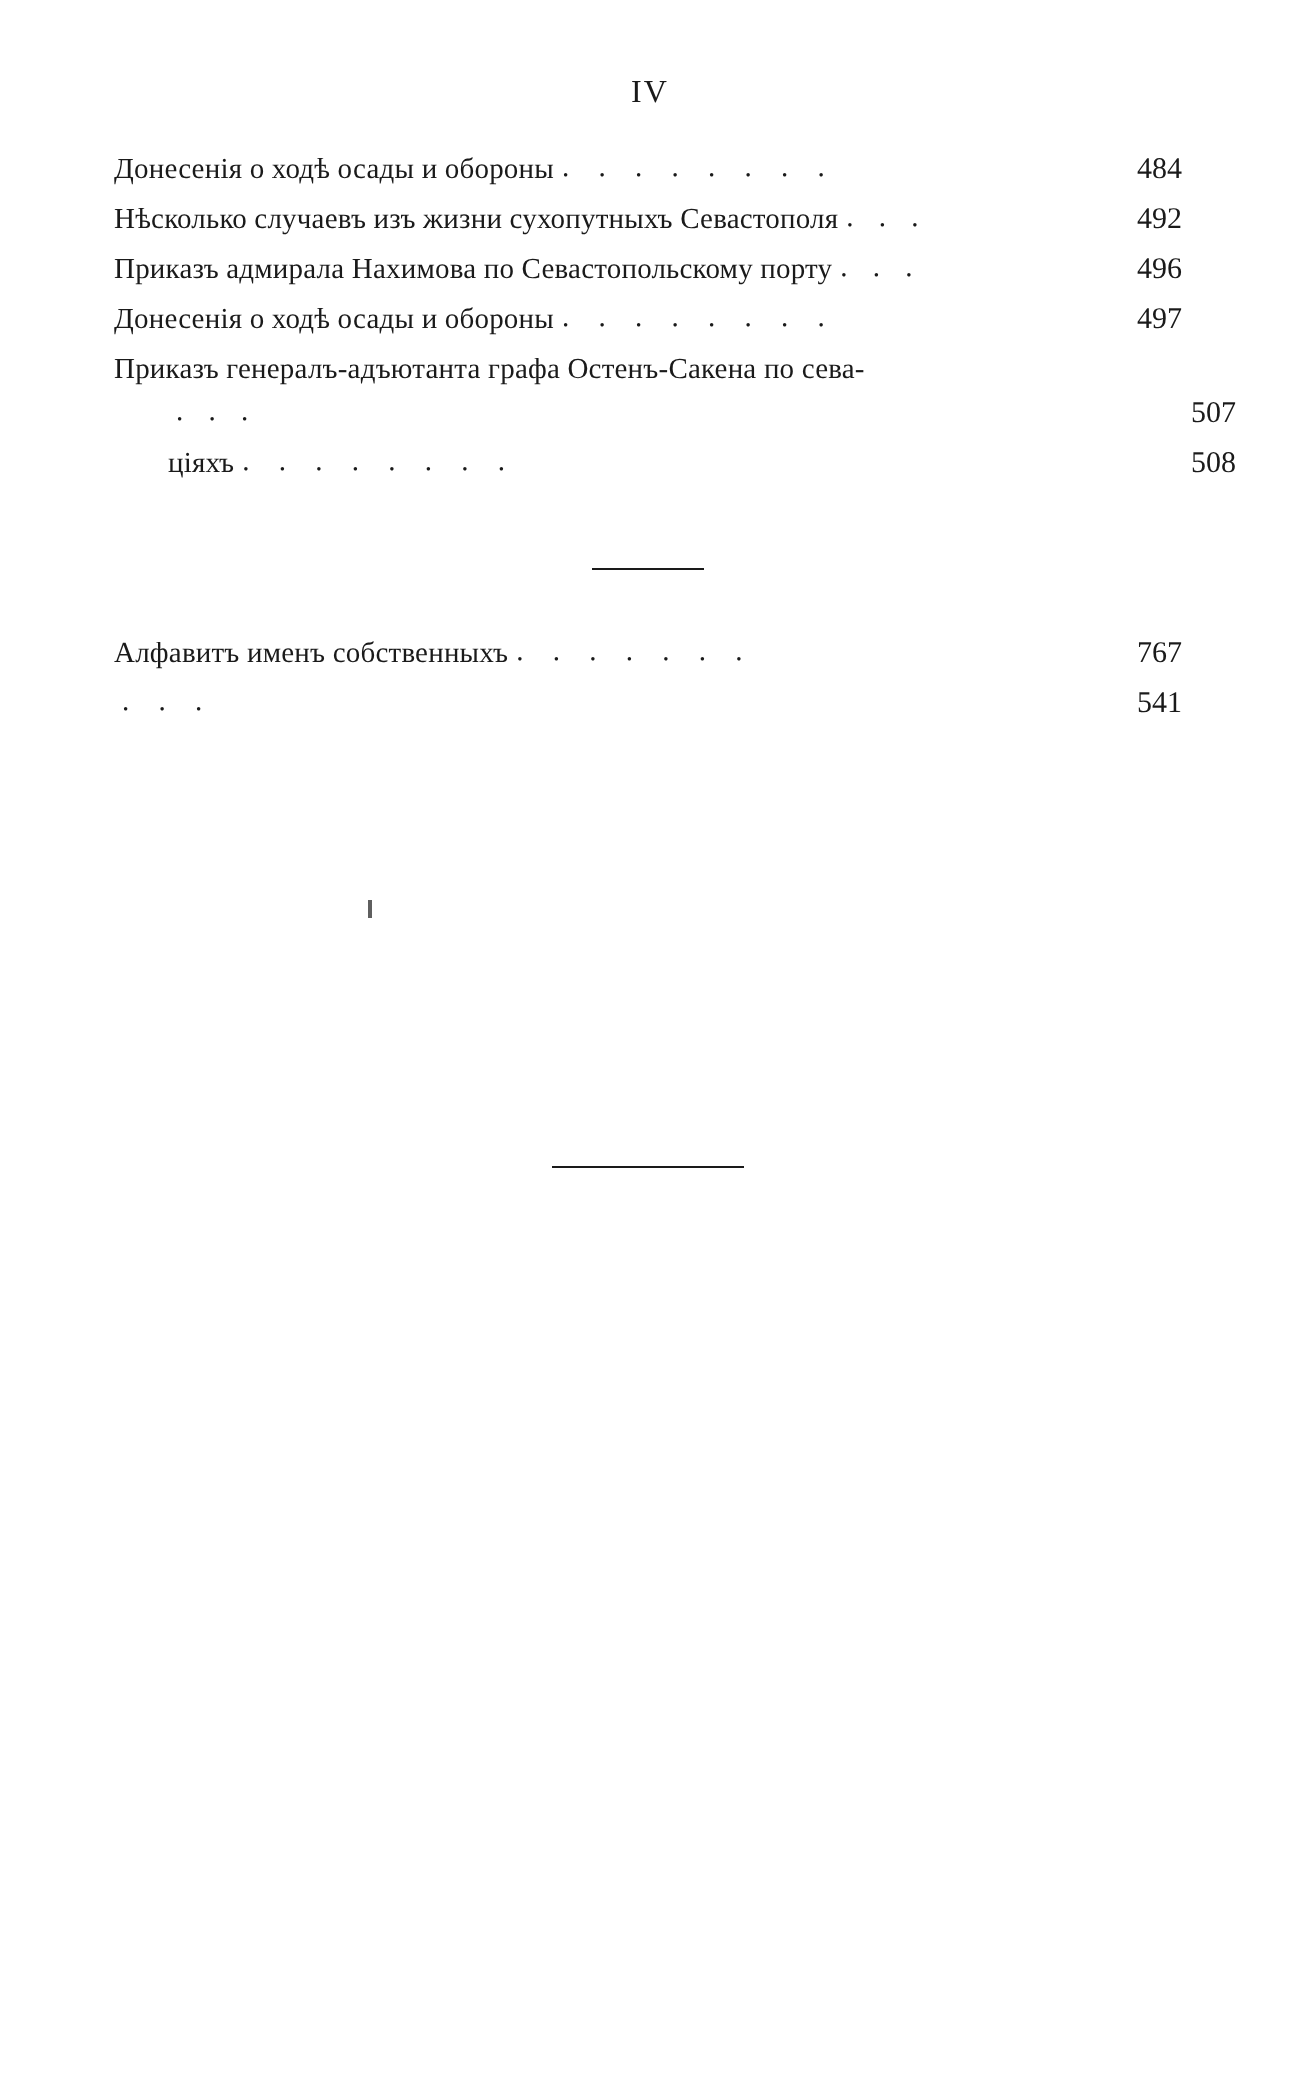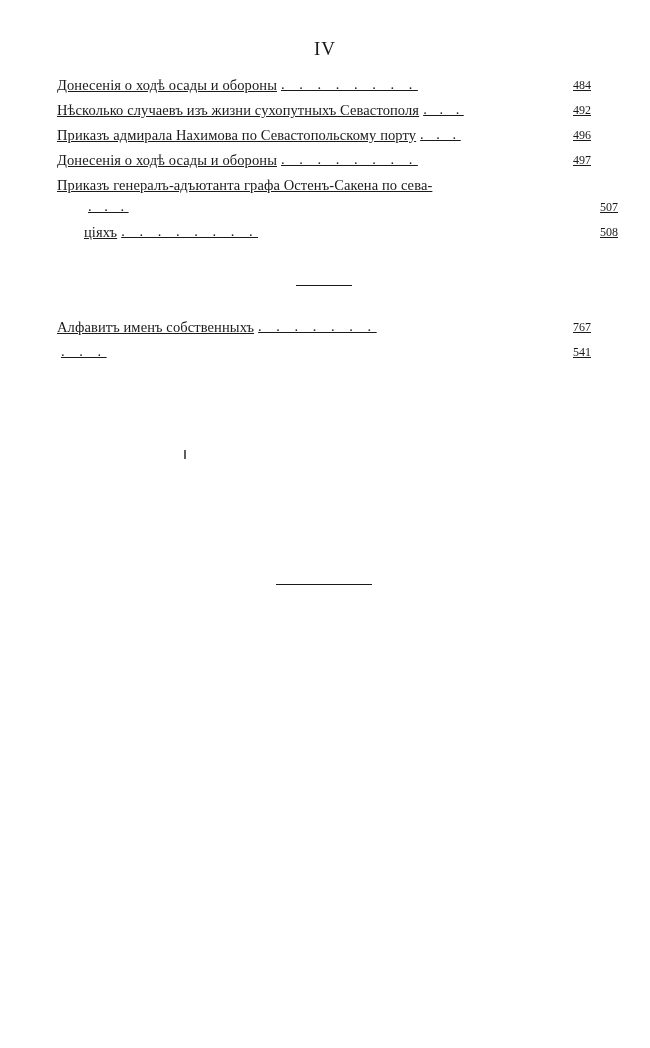--- a/index.html
+++ b/index.html
@@ -20,21 +20,21 @@
     top: 0; left: 0;
     width: 650px;
     height: 1048px;
   }
   .folio {
     position: absolute;
     top: 38px;
     left: 0;
     width: 650px;
     text-align: center;
-    font-size: 19px;
+    font-size: 16px;
     letter-spacing: 1px;
     font-family: "Liberation Serif", serif;
   }
   .toc {
     position: absolute;
     top: 74px;
     left: 57px;
     width: 534px;
   }
   .entry {
@@ -43,21 +43,20 @@
     margin-bottom: 3px;
     font-size: 14.5px;
     line-height: 22px;
     white-space: nowrap;
   }
   .entry .line1,
   .entry .line2 {
     display: flex;
     align-items: flex-end;
     width: 100%;
-    text-decoration: underline;
   }
   .entry .line2 {
     padding-left: 27px;
   }
   .title-text {
     flex: 0 0 auto;
     letter-spacing: 0.1px;
   }
   .leader {
     flex: 1 1 auto;
@@ -70,21 +69,21 @@
     position: relative;
     top: -1px;
   }
   .leader-tight {
     letter-spacing: 4.5px;
   }
   .pageno {
     flex: 0 0 auto;
     width: 30px;
     text-align: right;
-    font-size: 12px;
+    font-size: 15px;
   }
   .rule-wrap {
     width: 534px;
     text-align: center;
   }
   .rule-short {
     display: inline-block;
     width: 56px;
     height: 1px;
     background: #1a1a1a;

